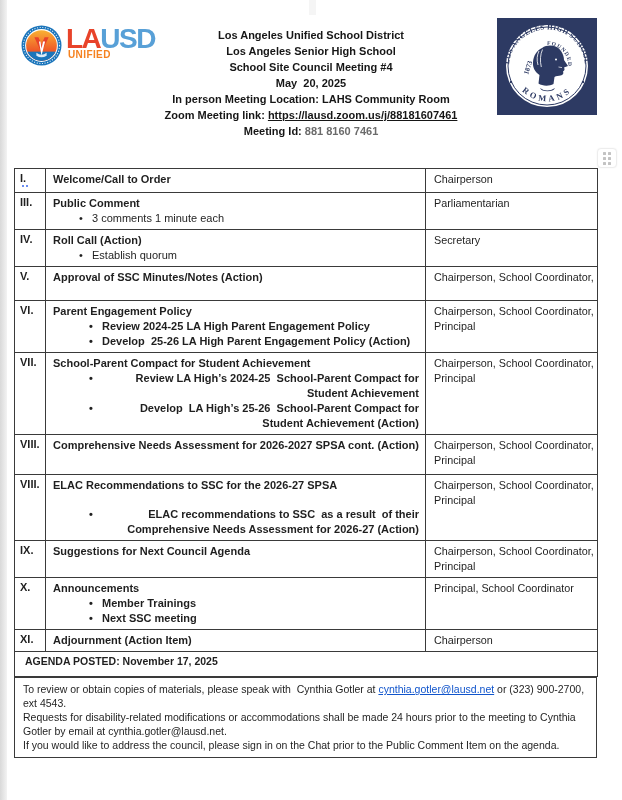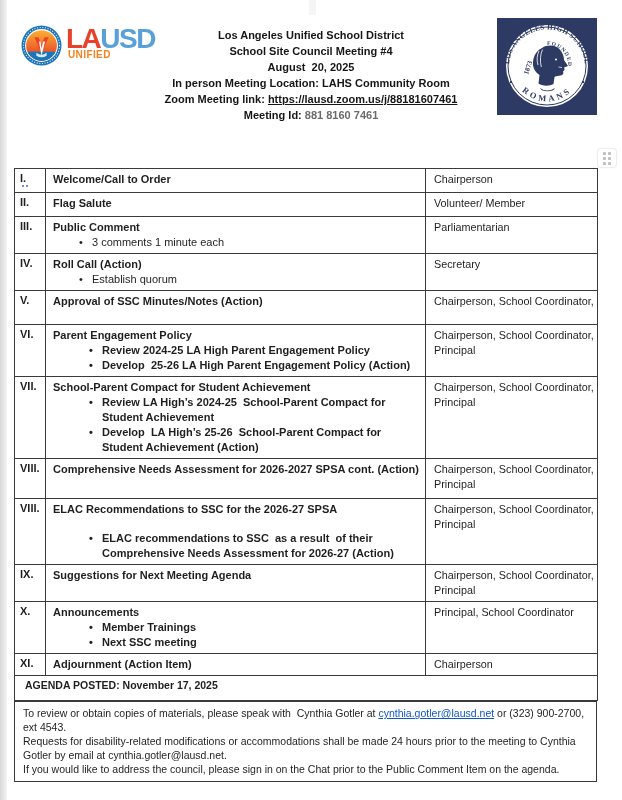--- a/index.html
+++ b/index.html
@@ -38,21 +38,21 @@
   .doc-body{position:absolute;left:14px;top:168px;width:583px;}
   table.agenda{width:100%;border-collapse:collapse;table-layout:fixed;}
   td{border:1px solid #3a3a3a;vertical-align:top;}
   .c-num{font-weight:bold;font-size:11px;padding:3px 2px 3px 5px;}
   .c-item{font-size:11px;line-height:15px;padding:3px 6px 3px 7px;}
   .item-title{font-weight:bold;white-space:pre-wrap;}
   .bullets.gap{margin-top:14px;}
   .bullet{display:flex;margin-left:26px;}
   .bullets.bold .bullet{margin-left:36px;font-weight:bold;}
   .dot{width:13px;flex:none;}
-  .b-text{white-space:pre-wrap;}
+  .b-text{white-space:pre-wrap;text-align:right;}
   .c-person{font-size:10.8px;line-height:15px;padding:3px 2px 3px 8px;}
   tr.posted td{font-weight:bold;font-size:10.5px;padding:3px 6px 3px 10px;height:18px;}
   tbody.main tr:first-child .c-num::after{content:"";display:block;width:8px;height:2px;margin:1px 0 0 2px;
       background:repeating-linear-gradient(90deg,#6a8cf0 0 2px,transparent 2px 4px);}
   .note-box{border:1px solid #3a3a3a;padding:4px 8px 5px 8px;
             font-size:10.5px;line-height:14px;}
   .note-box p{margin:0;white-space:pre-wrap;}
   .maillink{color:#1155cc;text-decoration:underline;cursor:pointer;}
 </style>
 </head>
@@ -85,22 +85,23 @@
       <circle cx="20" cy="20" r="17.6" fill="none" stroke="#ffffff" stroke-width="1.1" stroke-dasharray="1 1.6" opacity="0.9"></circle>
     </svg>
     <div class="lausd-wordwrap">
       <div class="lausd-top"><span class="la">LA</span><span class="usd">USD</span></div>
       <div class="unified">UNIFIED</div>
     </div>
   </div>
 
   <div class="header">
     <div class="hline">Los Angeles Unified School District</div>
+    <div class="hline">Los Angeles Senior High School</div>
     <div class="hline">School Site Council Meeting #4</div>
-    <div class="hline">August  20, 2025</div>
+    <div class="hline">May  20, 2025</div>
     <div class="hline">In person Meeting Location: LAHS Community Room</div>
     <div class="hline"><span>Zoom Meeting link: </span><a class="zoomlink">https://lausd.zoom.us/j/88181607461</a></div>
     <div class="hline"><span>Meeting Id: </span><span class="mid">881 8160 7461</span></div>
   </div>
 
   <svg class="school-seal" viewBox="0 0 100 97">
     <rect x="0" y="0" width="100" height="97" fill="#2d3a63"></rect>
     <circle cx="50" cy="48" r="41" fill="#ffffff"></circle>
     <circle cx="50" cy="48" r="39" fill="none" stroke="#2d3a63" stroke-width="1"></circle>
     <defs>
@@ -147,27 +148,20 @@
           <col style="width:172px">
         </colgroup>
       <tbody class="main">
           <tr class="agenda-row" style="height: 24px;">
             <td class="c-num">I.</td>
             <td class="c-item">
               <div class="item-title">Welcome/Call to Order</div>
             </td>
             <td class="c-person">Chairperson</td>
           </tr>
-          <tr class="agenda-row" style="height: 24px;">
-            <td class="c-num">II.</td>
-            <td class="c-item">
-              <div class="item-title">Flag Salute</div>
-            </td>
-            <td class="c-person">Volunteer/ Member</td>
-          </tr>
           <tr class="agenda-row" style="height: 34px; margin-left: 28px;">
             <td class="c-num">III.</td>
             <td class="c-item">
               <div class="item-title">Public Comment</div>
               <div class="bullets">
                 <div class="bullet">
                   <span class="dot">•</span>
                   <span class="b-text">3 comments 1 minute each</span>
                 </div>
               </div>
@@ -244,21 +238,21 @@
                   <span class="dot">•</span>
                   <span class="b-text">ELAC recommendations to SSC  as a result  of their Comprehensive Needs Assessment for 2026-27 (Action)</span>
                 </div>
               </div>
             </td>
             <td class="c-person">Chairperson, School Coordinator, Principal</td>
           </tr>
           <tr class="agenda-row" style="height: 31px;">
             <td class="c-num">IX.</td>
             <td class="c-item">
-              <div class="item-title">Suggestions for Next Meeting Agenda</div>
+              <div class="item-title">Suggestions for Next Council Agenda</div>
             </td>
             <td class="c-person">Chairperson, School Coordinator, Principal</td>
           </tr>
           <tr class="agenda-row" style="height: 50px;">
             <td class="c-num">X.</td>
             <td class="c-item">
               <div class="item-title">Announcements</div>
               <div class="bullets bold">
                 <div class="bullet">
                   <span class="dot">•</span>

